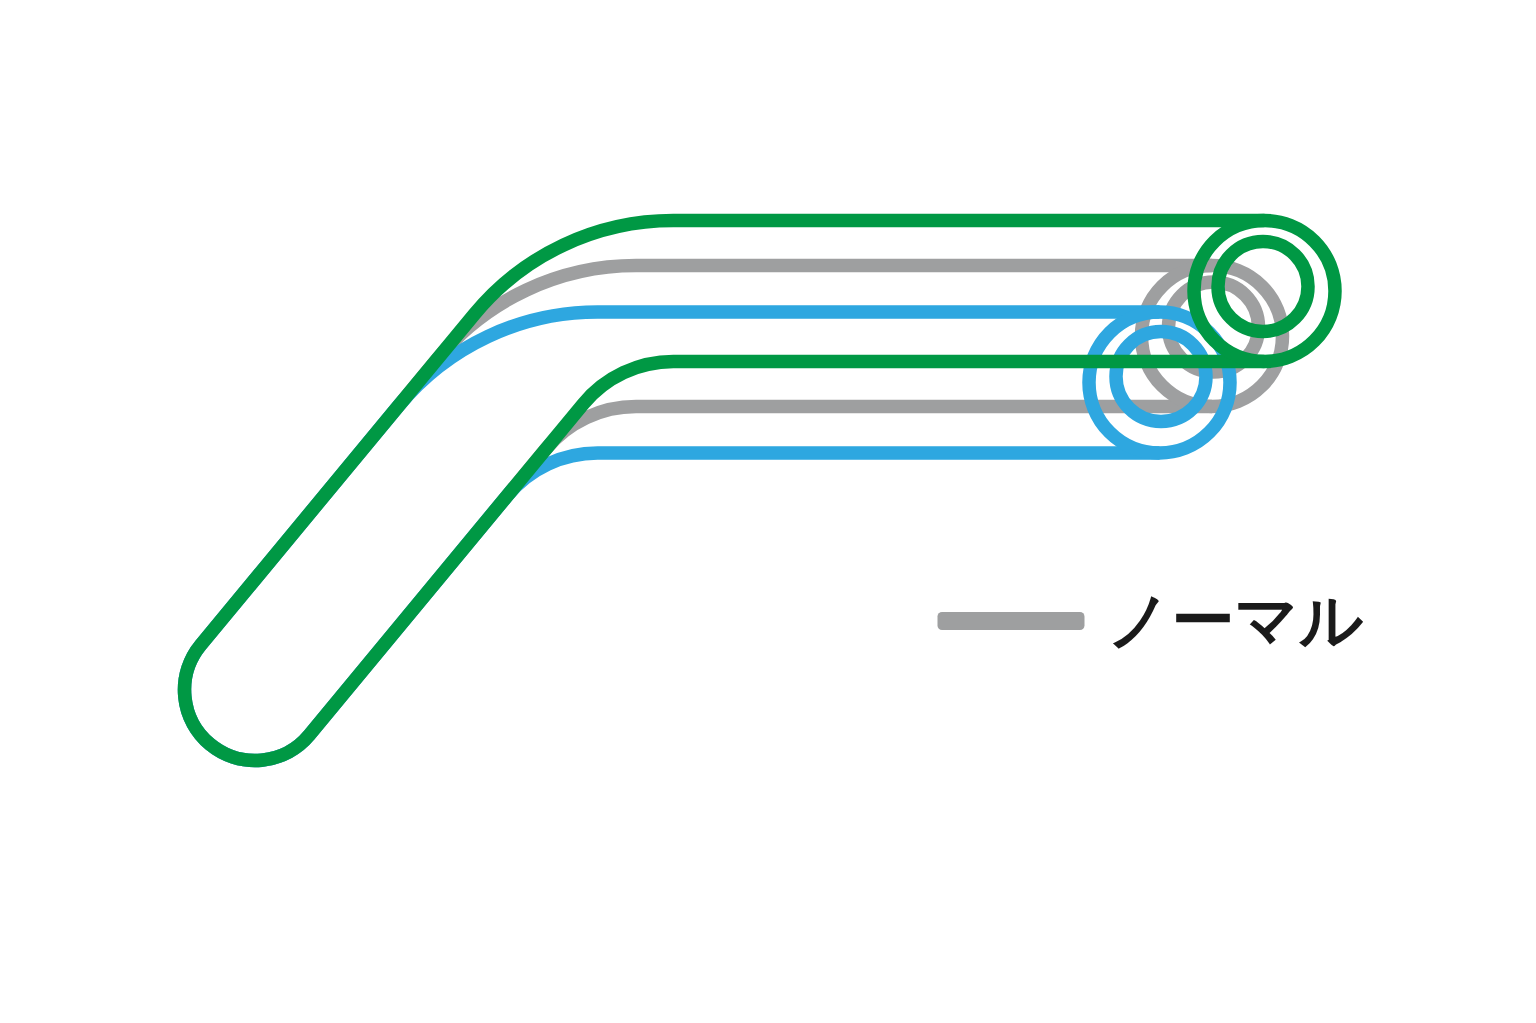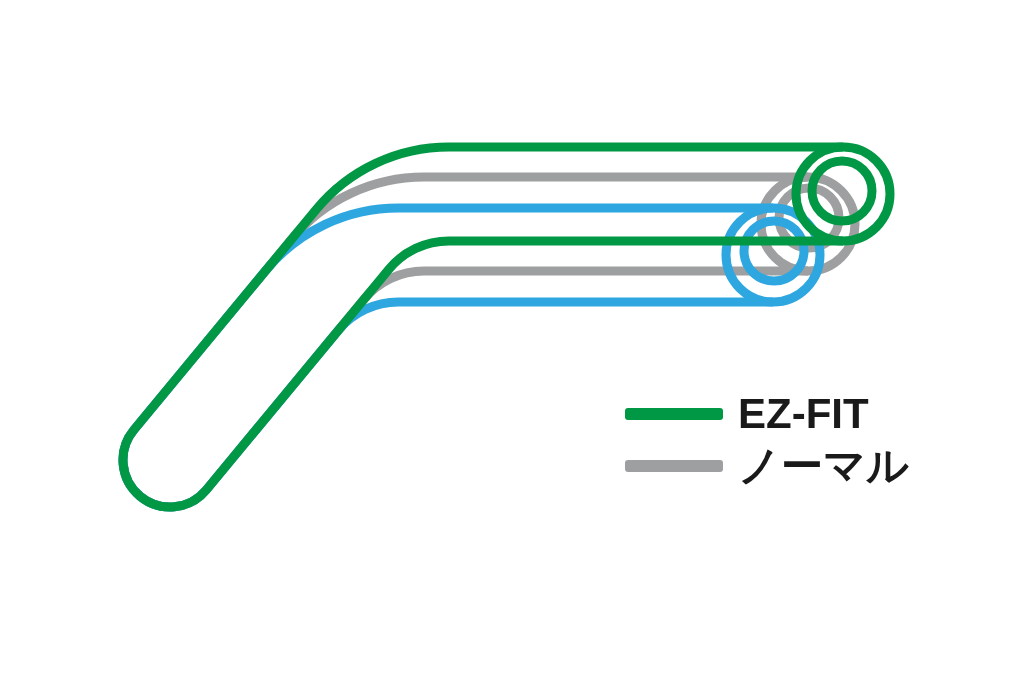--- a/index.html
+++ b/index.html
@@ -73,22 +73,18 @@
 
     <g>
       <path class="tube" d="M 843 147 L 448.9 147 A 172 172 0 0 0 316.3 209.4 L 133.8 430 A 47 47 0 0 0 206.2 490 L 388.8 269.3 A 78 78 0 0 1 448.9 241 L 843 241" style="stroke: rgb(0, 152, 68);"></path>
       <circle class="tube" cx="843" cy="194" r="47" style="stroke: rgb(0, 152, 68);"></circle>
       <circle class="tube" cx="842" cy="191" r="30" style="stroke: rgb(0, 152, 68);"></circle>
     </g>
   </svg>
 
   <div class="legend">
     <div class="legend-row">
-      <div class="legend-swatch" style="background-color: rgb(0, 152, 68);"></div>
-      <div class="legend-label" style="color: rgb(26, 26, 26);">EZ-FIT</div>
-    </div>
-    <div class="legend-row">
       <div class="legend-swatch" style="background-color: rgb(158, 159, 160);"></div>
       <div class="legend-label" style="color: rgb(26, 26, 26);">ノーマル</div>
     </div>
   </div>
 
 </div>
 
 </body></html>

